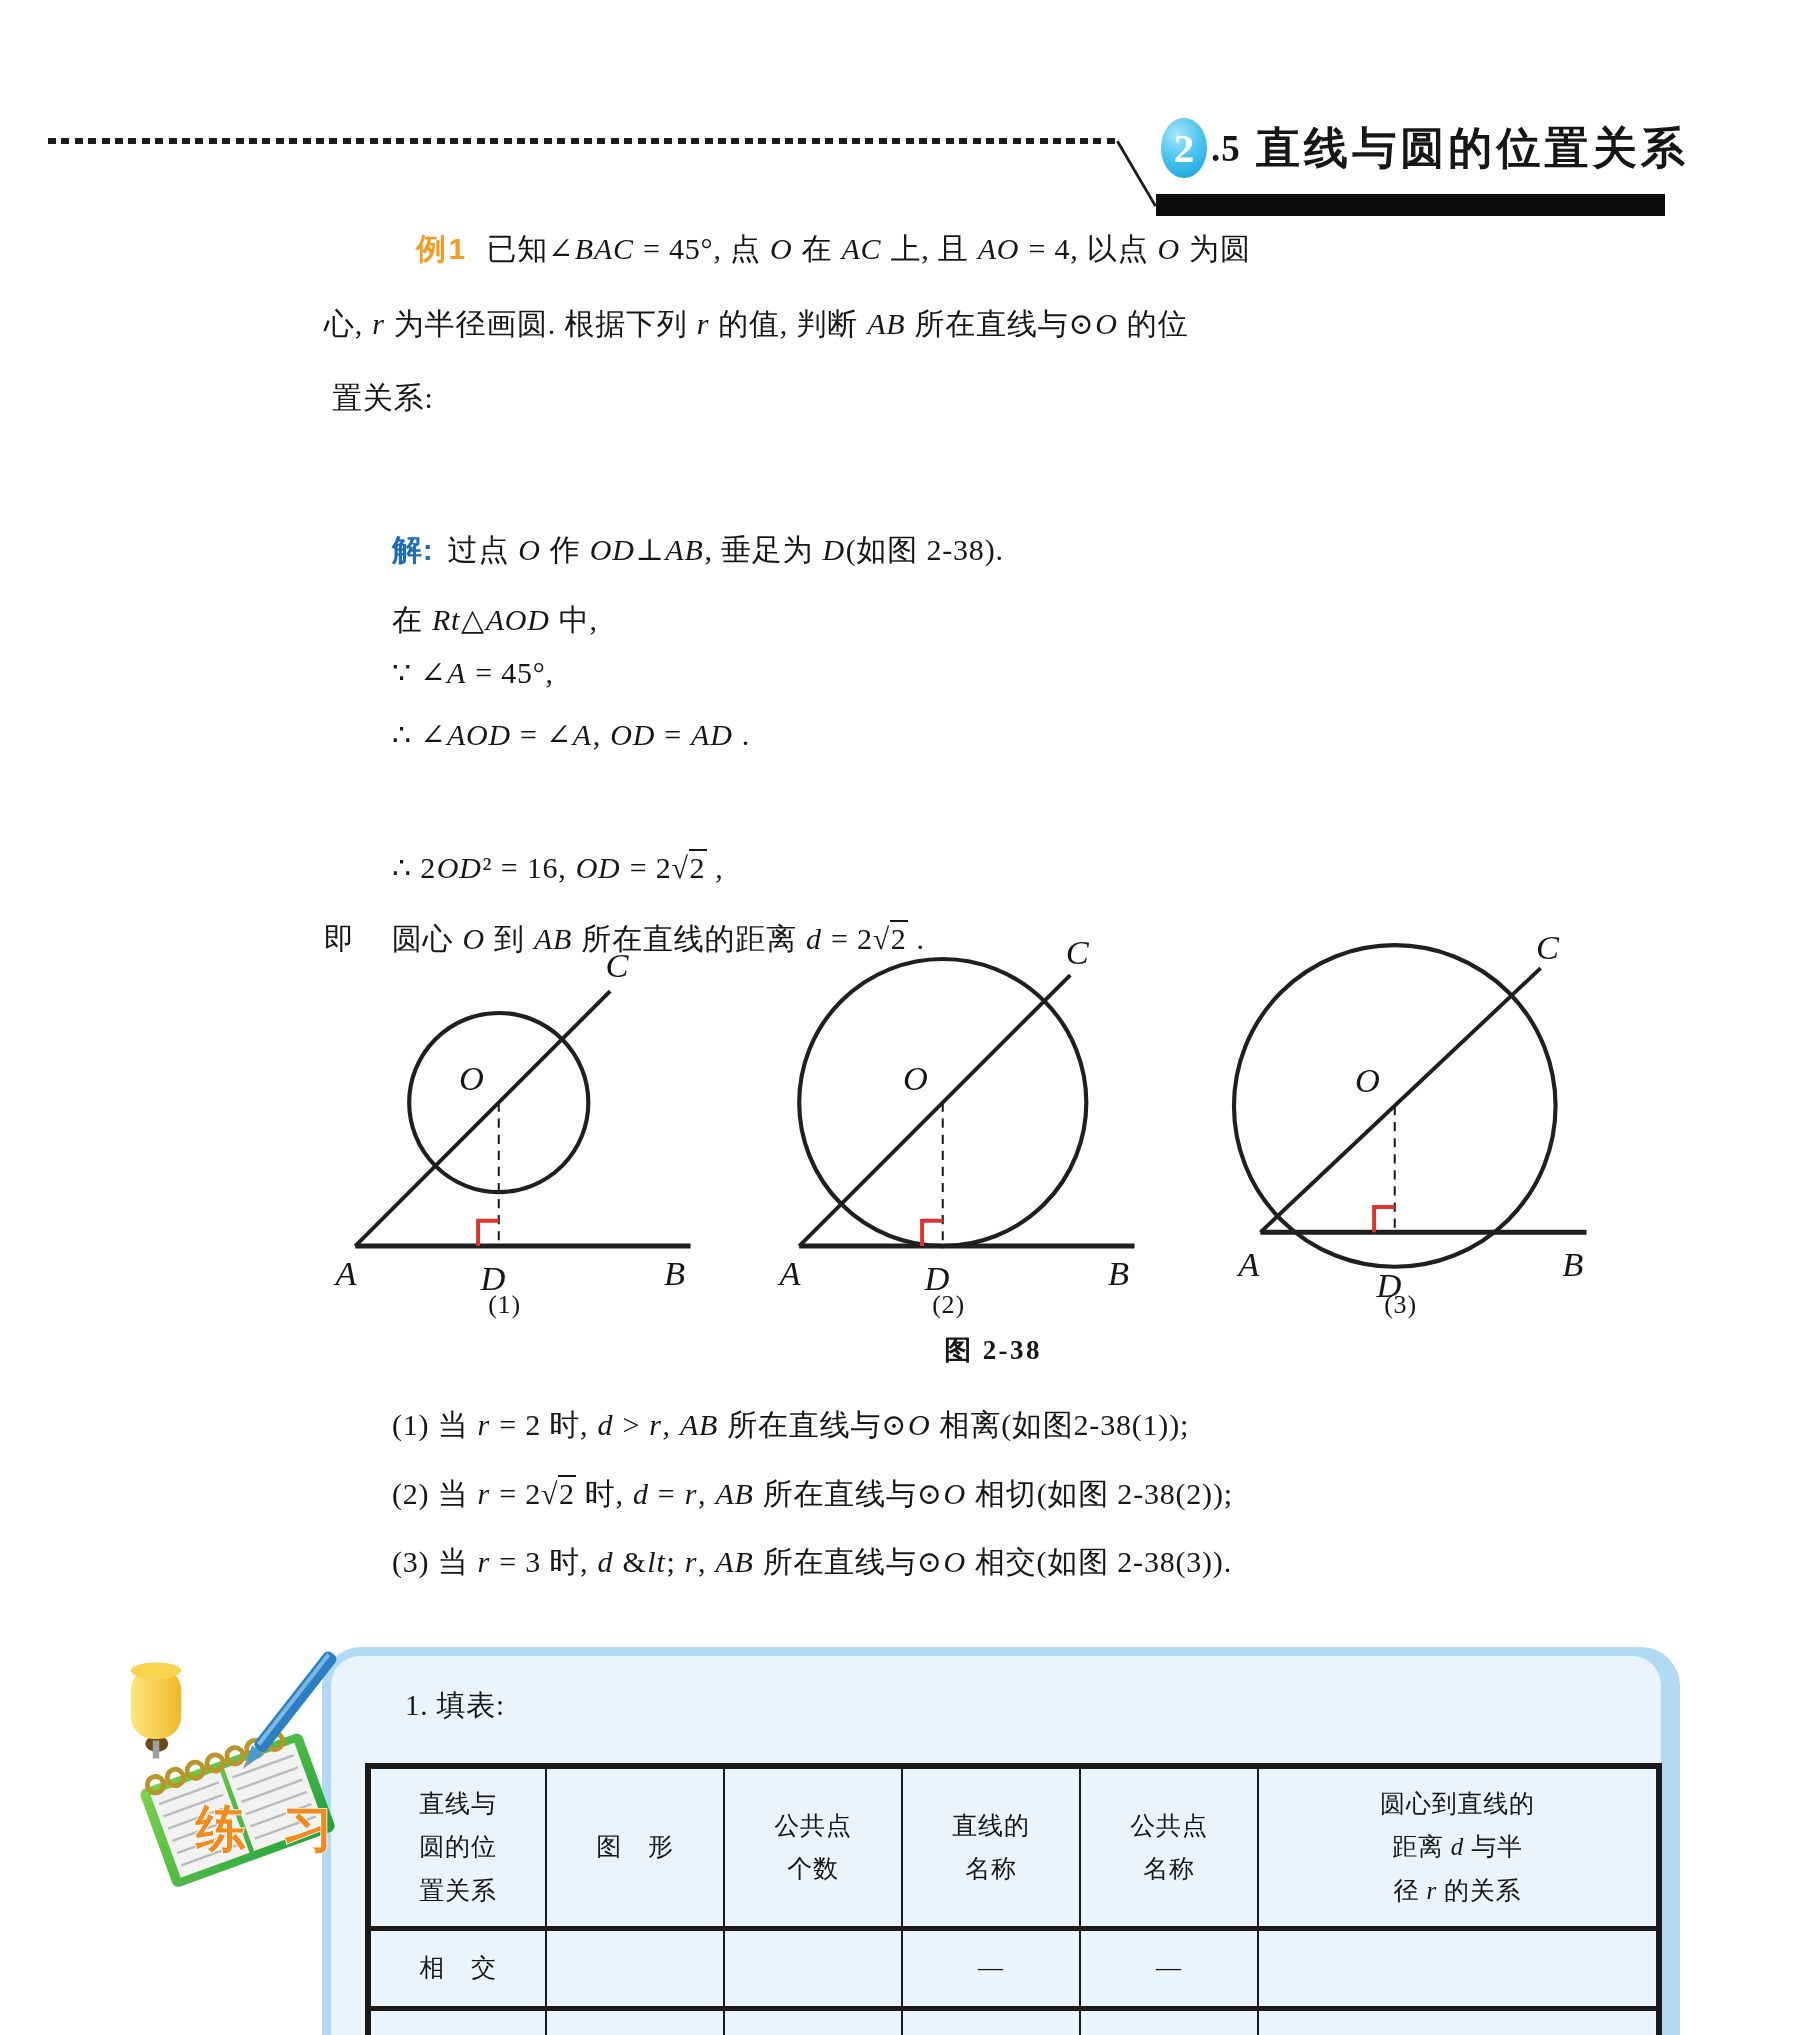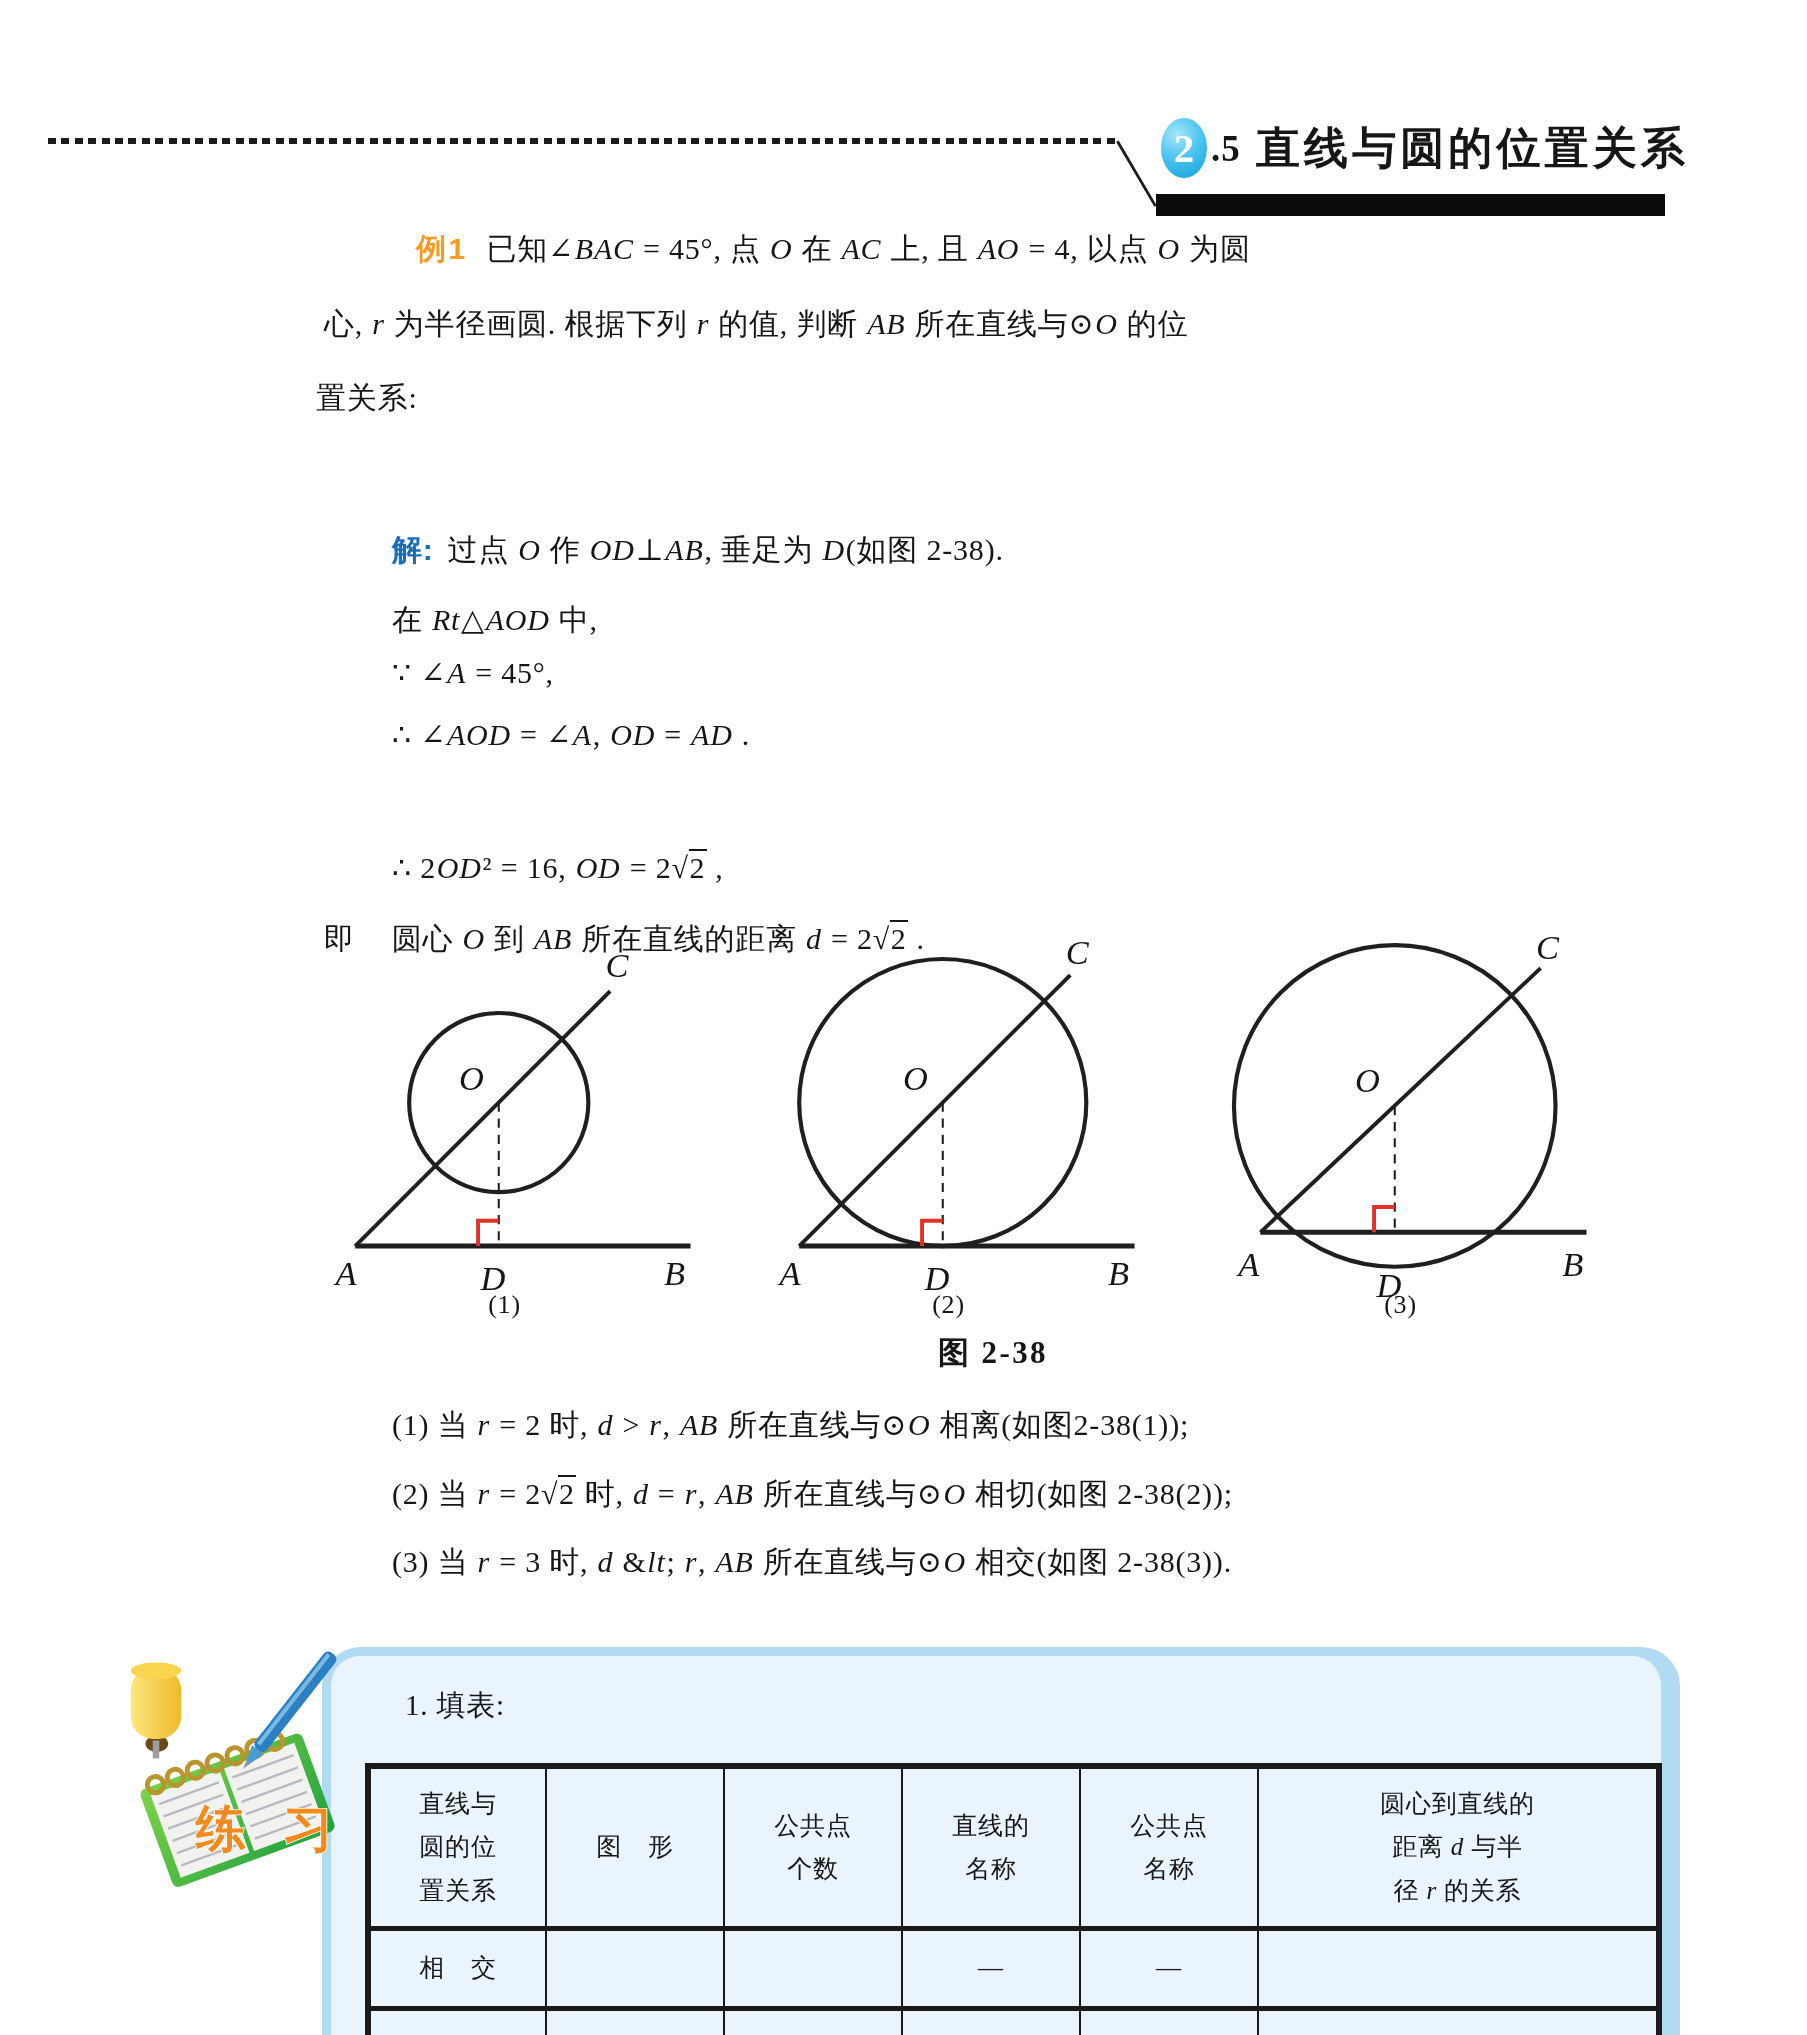--- a/index.html
+++ b/index.html
@@ -25,21 +25,21 @@
   
   .ex-label{color:#f59b22;font-weight:bold;font-family:"Liberation Sans","DejaVu Sans",sans-serif;
             letter-spacing:2.4px;margin-right:19px;margin-left:24px;}
   .sol-label{color:#1a6dbb;font-weight:bold;font-family:"Liberation Sans","DejaVu Sans",sans-serif;
              margin-right:14px;}
   .prefix{margin-right:37px;}
   
   .dia{width:391px;height:379px;overflow:visible;}
   .dia text{font-family:"Liberation Serif","DejaVu Serif",serif;font-style:italic;font-size:30px;fill:#161616;}
   .cap{width:391px;text-align:center;font-size:26px;letter-spacing:0.8px;}
-  .figcap{width:448px;text-align:center;font-size:31px;font-weight:bold;letter-spacing:2.4px;}
+  .figcap{width:448px;text-align:center;font-size:27px;font-weight:bold;letter-spacing:2.4px;}
   
   .pbox-outer{left:322px;top:1647px;width:1358px;height:679px;background:#b2daf3;
               border-radius:39px 39px 69px 39px;}
   .pbox-inner{position:absolute;left:9px;top:9px;right:19px;bottom:19px;background:#e9f4fc;
               border-radius:29px;}
   .ptext{font-size:29px;letter-spacing:0.8px;white-space:nowrap;}
   table.fill{border-collapse:collapse;table-layout:fixed;width:1297px;background:transparent;}
   table.fill,table.fill td{border:2.8px solid #1a1a1a;}
   table.fill{border-width:6.1px;}
   table.fill tr{border-top:5.3px solid #1a1a1a;border-bottom:5.3px solid #1a1a1a;}
@@ -64,21 +64,21 @@
     </div>
     <span class="hnum">.5</span>
     <span class="htitle">直线与圆的位置关系</span>
   </div>
   <div class="abs hbar"></div>
 
   <div class="abs t" style="left:392px;top:229px">
     <span class="ex-label">例1</span><span>已知∠<i>BAC</i> = 45°, 点 <i>O</i> 在 <i>AC</i> 上, 且 <i>AO</i> = 4, 以点 <i>O</i> 为圆</span>
   </div>
   <div class="abs t" style="left:324px;top:304px">心, <i>r</i> 为半径画圆. 根据下列 <i>r</i> 的值, 判断 <i>AB</i> 所在直线与⊙<i>O</i> 的位</div>
-  <div class="abs t" style="left:316px;top:378px">置关系:</div>
+  <div class="abs t" style="left:332px;top:378px">置关系:</div>
   <div class="abs t" style="left:392px;top:530px">
     <span class="sol-label">解:</span><span>过点 <i>O</i> 作 <i>OD</i>⊥<i>AB</i>, 垂足为 <i>D</i>(如图 2-38).</span>
   </div>
   <div class="abs t" style="left:392px;top:600px">在 <i>Rt</i>△<i>AOD</i> 中,</div>
   <div class="abs t" style="left:392px;top:655px">∵ ∠<i>A</i> = 45°,</div>
   <div class="abs t" style="left:392px;top:717px">∴ ∠<i>AOD</i> = ∠<i>A</i>, <i>OD</i> = <i>AD</i> .</div>
   <div class="abs t" style="left:392px;top:850px">∴ 2<i>OD</i>² = 16, <i>OD</i> = 2<span class="rad">√<span class="vin">2</span></span> ,</div>
   <div class="abs t" style="left:324px;top:919px">
     <span class="prefix">即</span><span>圆心 <i>O</i> 到 <i>AB</i> 所在直线的距离 <i>d</i> = 2<span class="rad">√<span class="vin">2</span></span> .</span>
   </div>

